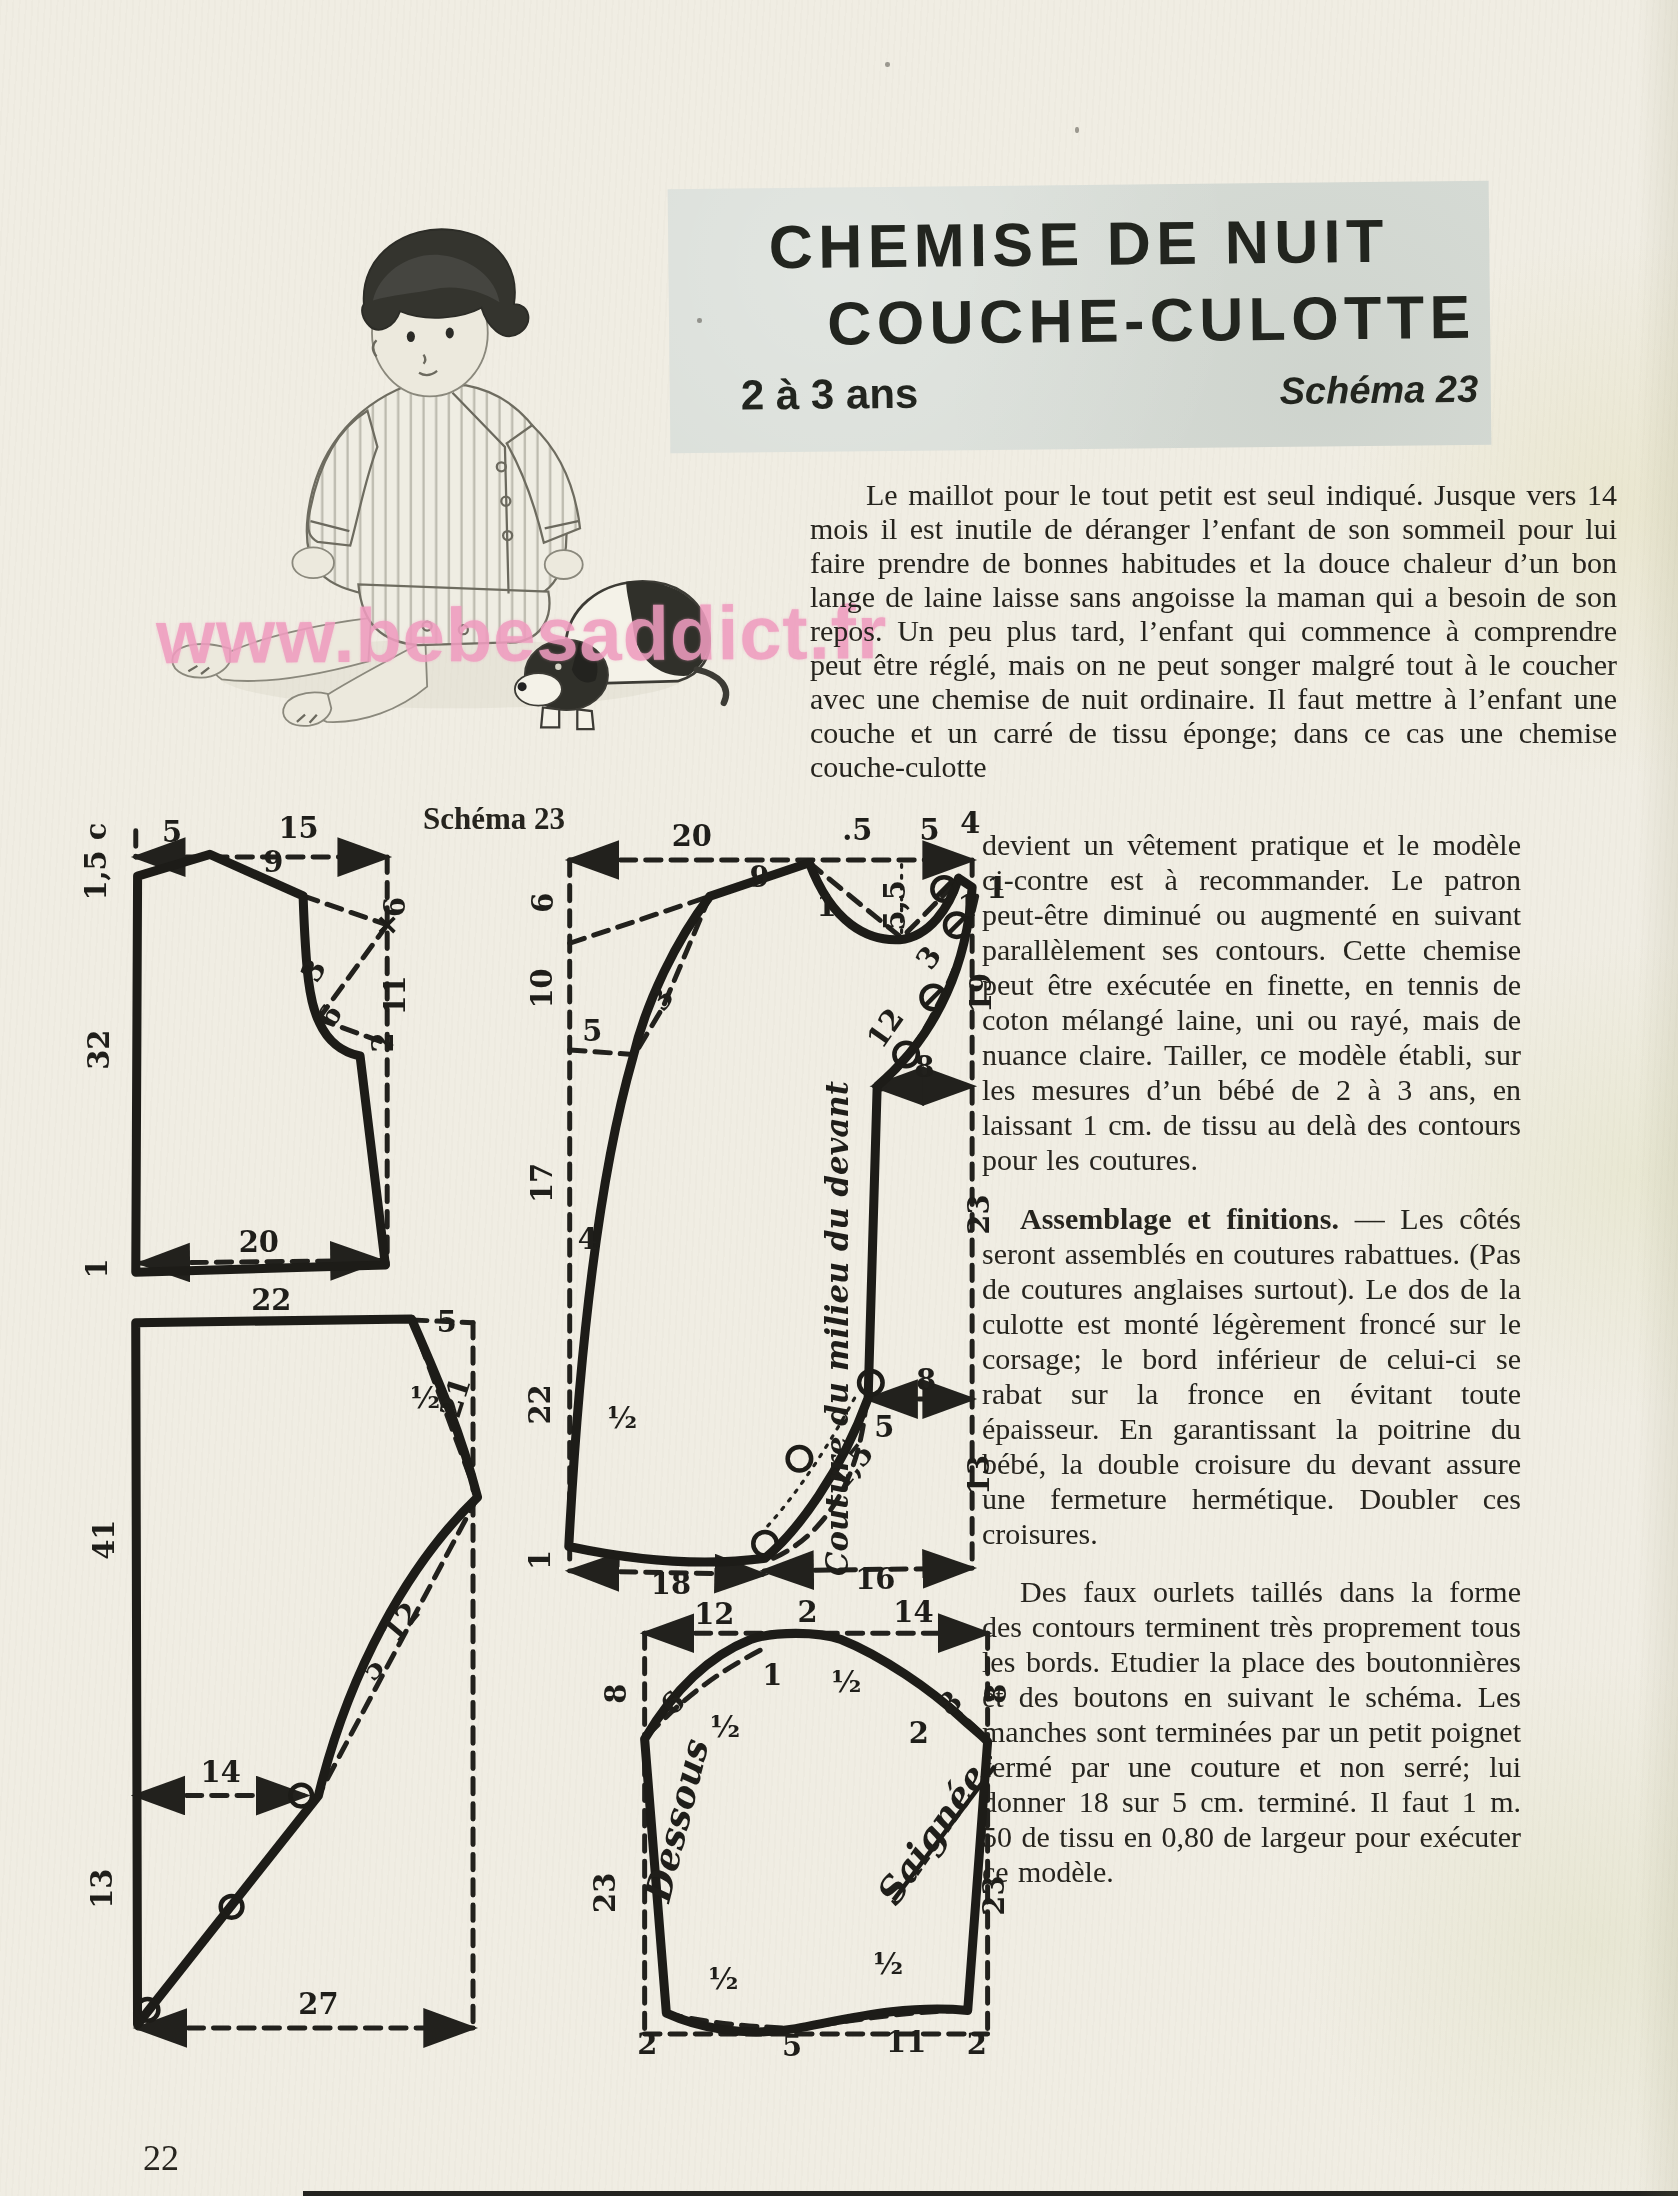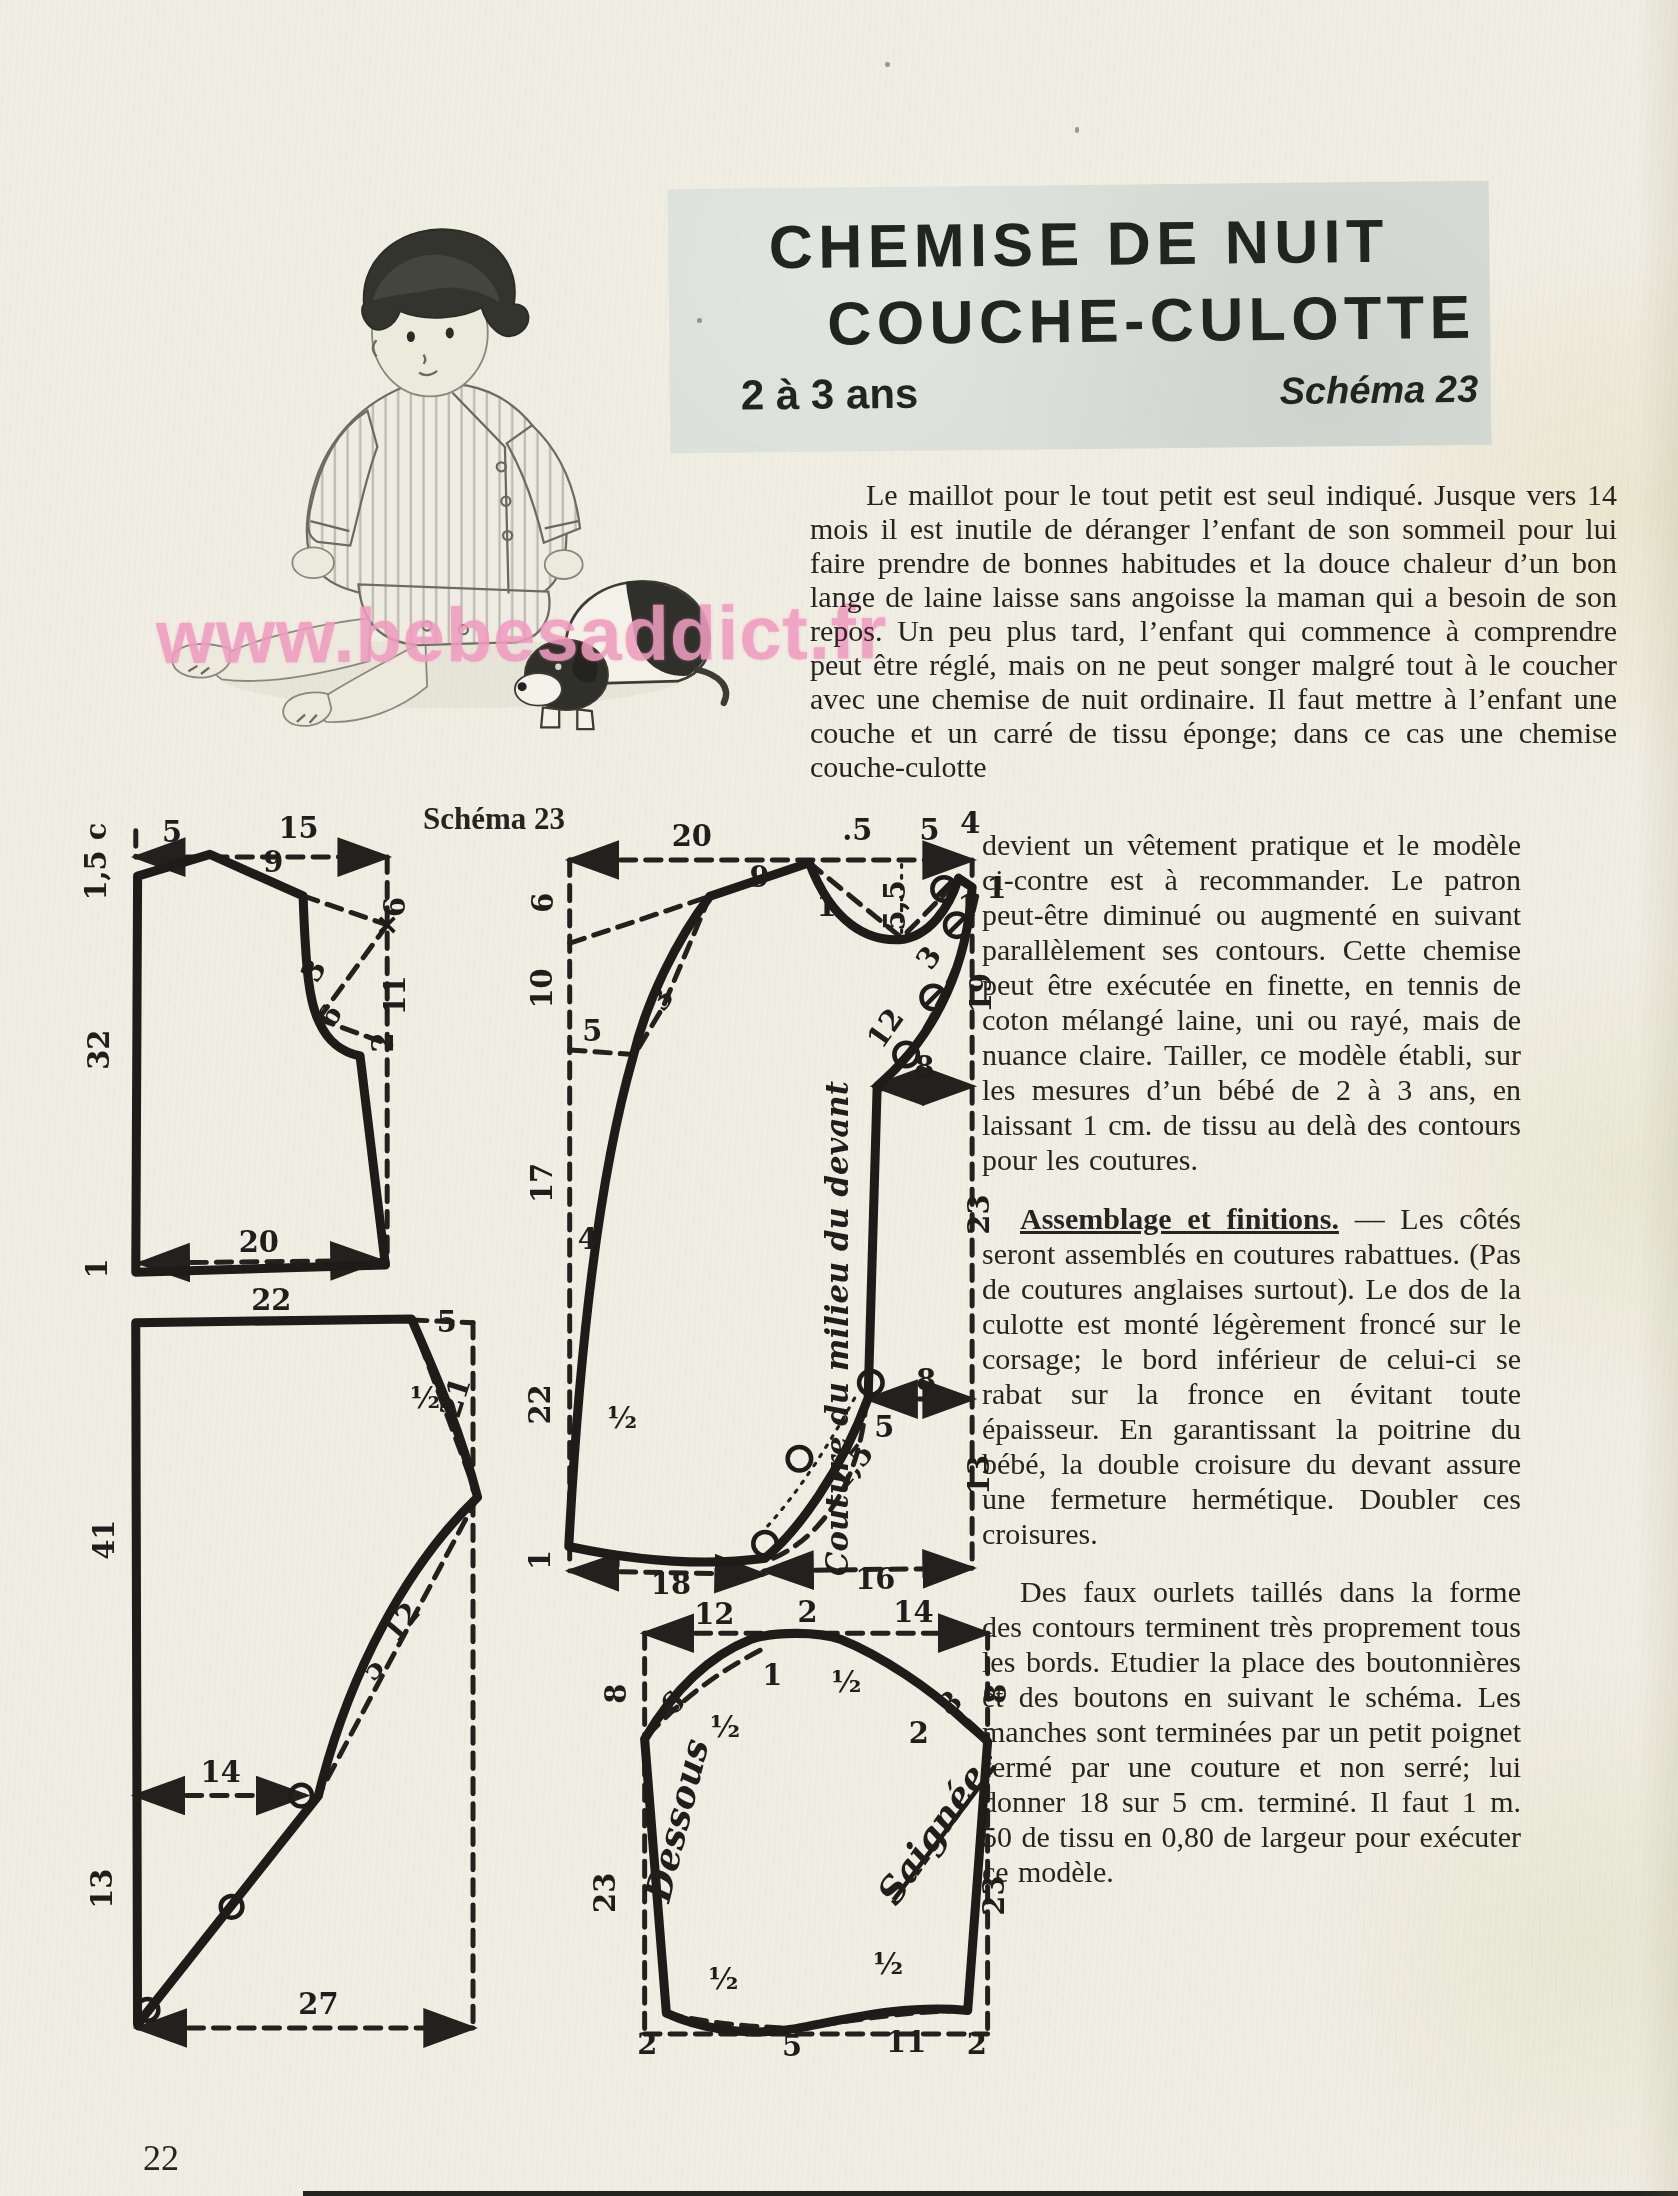--- a/index.html
+++ b/index.html
@@ -39,21 +39,21 @@
     font-size:76px;font-weight:bold;letter-spacing:0.9px;color:#ef9cbf;opacity:.88;
     transform:rotate(-0.4deg);text-shadow:0 0 2.7px rgba(239,156,191,.55);white-space:nowrap;
   }
 
   
   .para{position:absolute;text-align:justify;font-size:30px;line-height:34px;word-spacing:1.8px;margin:0;}
   .p1{left:769px;top:478px;width:807px;text-indent:56px;margin-left:41px;}
   .col{position:absolute;left:982px;top:827px;width:539px;}
   .col p{text-align:justify;font-size:30px;line-height:35px;word-spacing:1.8px;margin:0 0 23.5px 0;}
   .col p.ind{text-indent:38px;}
-  .col b{font-weight:bold;text-decoration:underline;}
+  .col b{font-weight:bold;}
 
   .schema-label{position:absolute;left:423px;top:801px;font-size:31px;font-weight:bold;white-space:nowrap;}
   .page-num{position:absolute;left:143px;top:2137px;font-size:36px;}
 
   .bottom-strip{position:absolute;left:303px;right:0;bottom:0;height:5.4px;background:#23231f;}
   .speck{position:absolute;width:4.5px;height:4.5px;border-radius:50%;background:#55524a;opacity:.55;}
 
   
   svg{position:absolute;overflow:visible;}
   .solid{fill:none;stroke:#1d1c18;stroke-width:10;stroke-linejoin:round;stroke-linecap:round;}

